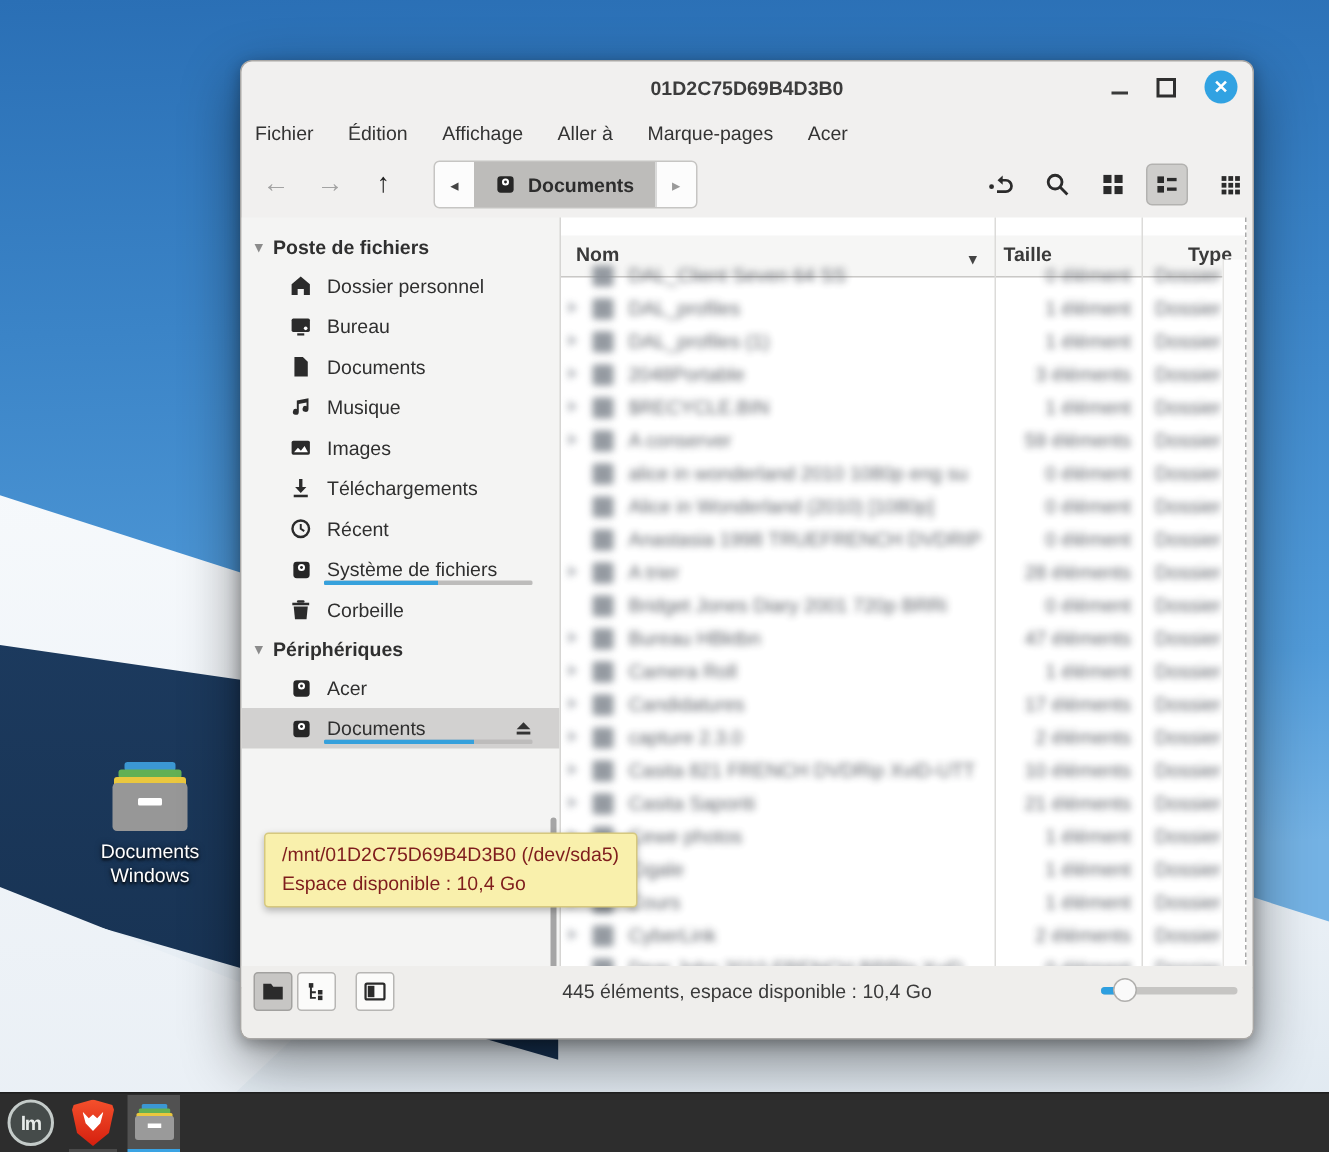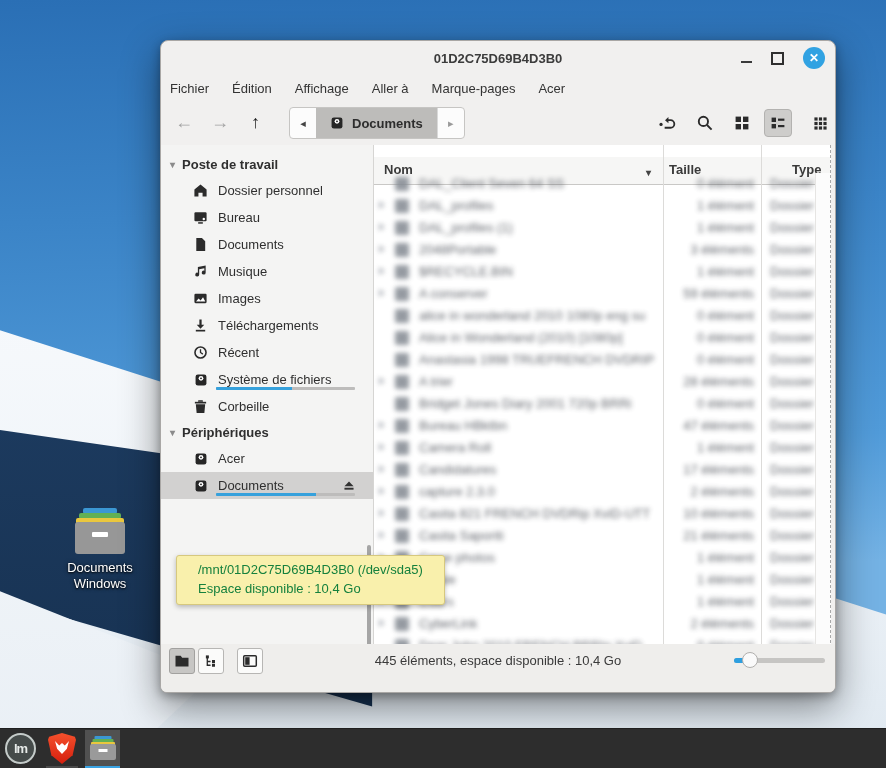--- a/index.html
+++ b/index.html
@@ -20,21 +20,21 @@
   .cabinet .t1{top:0;width:34px;height:6px;background:#3b97d3;}
   .cabinet .t2{top:5px;width:42px;height:6px;background:#62b054;}
   .cabinet .t3{top:10px;width:48px;height:6px;background:#eac73e;}
   .cabinet .body{position:absolute;top:14px;left:1px;width:50px;height:32px;background:#979797;border-radius:3px;}
   .cabinet .dash{position:absolute;top:24px;left:50%;transform:translateX(-50%);width:16px;height:5px;background:#fff;border-radius:1px;}
   .desk-label{margin-top:6px;color:#fff;line-height:1.25;
     text-shadow:0 1px 2px rgba(0,0,0,.95),0 0 4px rgba(0,0,0,.6);}
 
   
   .tooltip{position:absolute;left:176px;top:555px;z-index:60;background:#f9f0ac;border:1px solid #d6c87e;
-    border-radius:3px;padding:5px 21px;color:#15803d;line-height:1.45;box-shadow:0 2px 5px rgba(0,0,0,.25);}
+    border-radius:3px;padding:5px 11px;color:#7f1d1d;line-height:1.45;box-shadow:0 2px 5px rgba(0,0,0,.25);}
 
   
   .window{position:absolute;left:160px;top:40px;width:676px;height:653px;background:#f1f0ef;
     border:1px solid #a9a7a5;border-radius:8px 8px 7px 7px;box-sizing:border-box;
     box-shadow:0 14px 38px rgba(0,0,0,.45),0 3px 10px rgba(0,0,0,.3);overflow:hidden;}
   .titlebar{height:34px;position:relative;display:flex;align-items:center;justify-content:center;}
   .title{font-weight:bold;color:#3c3c3c;}
   .win-controls{position:absolute;right:10px;top:0;height:34px;display:flex;align-items:center;gap:19px;}
   .btn-min{width:11px;height:2.5px;background:#3a3a3a;margin-top:8px;}
   .btn-max{width:9px;height:9px;border:2px solid #2f2f2f;}
@@ -239,21 +239,21 @@
               </svg>
             </span>
           </div>
         </div>
     </div>
 
     <div class="content">
       <div class="sidebar" id="sidebar">
           <div class="sec-head">
             <span class="tri">▾</span>
-            <span>Poste de travail</span>
+            <span>Poste de fichiers</span>
           </div>
           <div class="side-item">
             <span class="icn">
               <svg width="15" height="15" viewBox="0 0 16 16" fill="#2b2b2b">
                 <path d="M8 1.5 14.5 7v7.5h-4.3v-4.2H5.8v4.2H1.5V7z"></path>
               </svg>
             </span>
             <span>Dossier personnel</span>
           </div>
           <div class="side-item">

